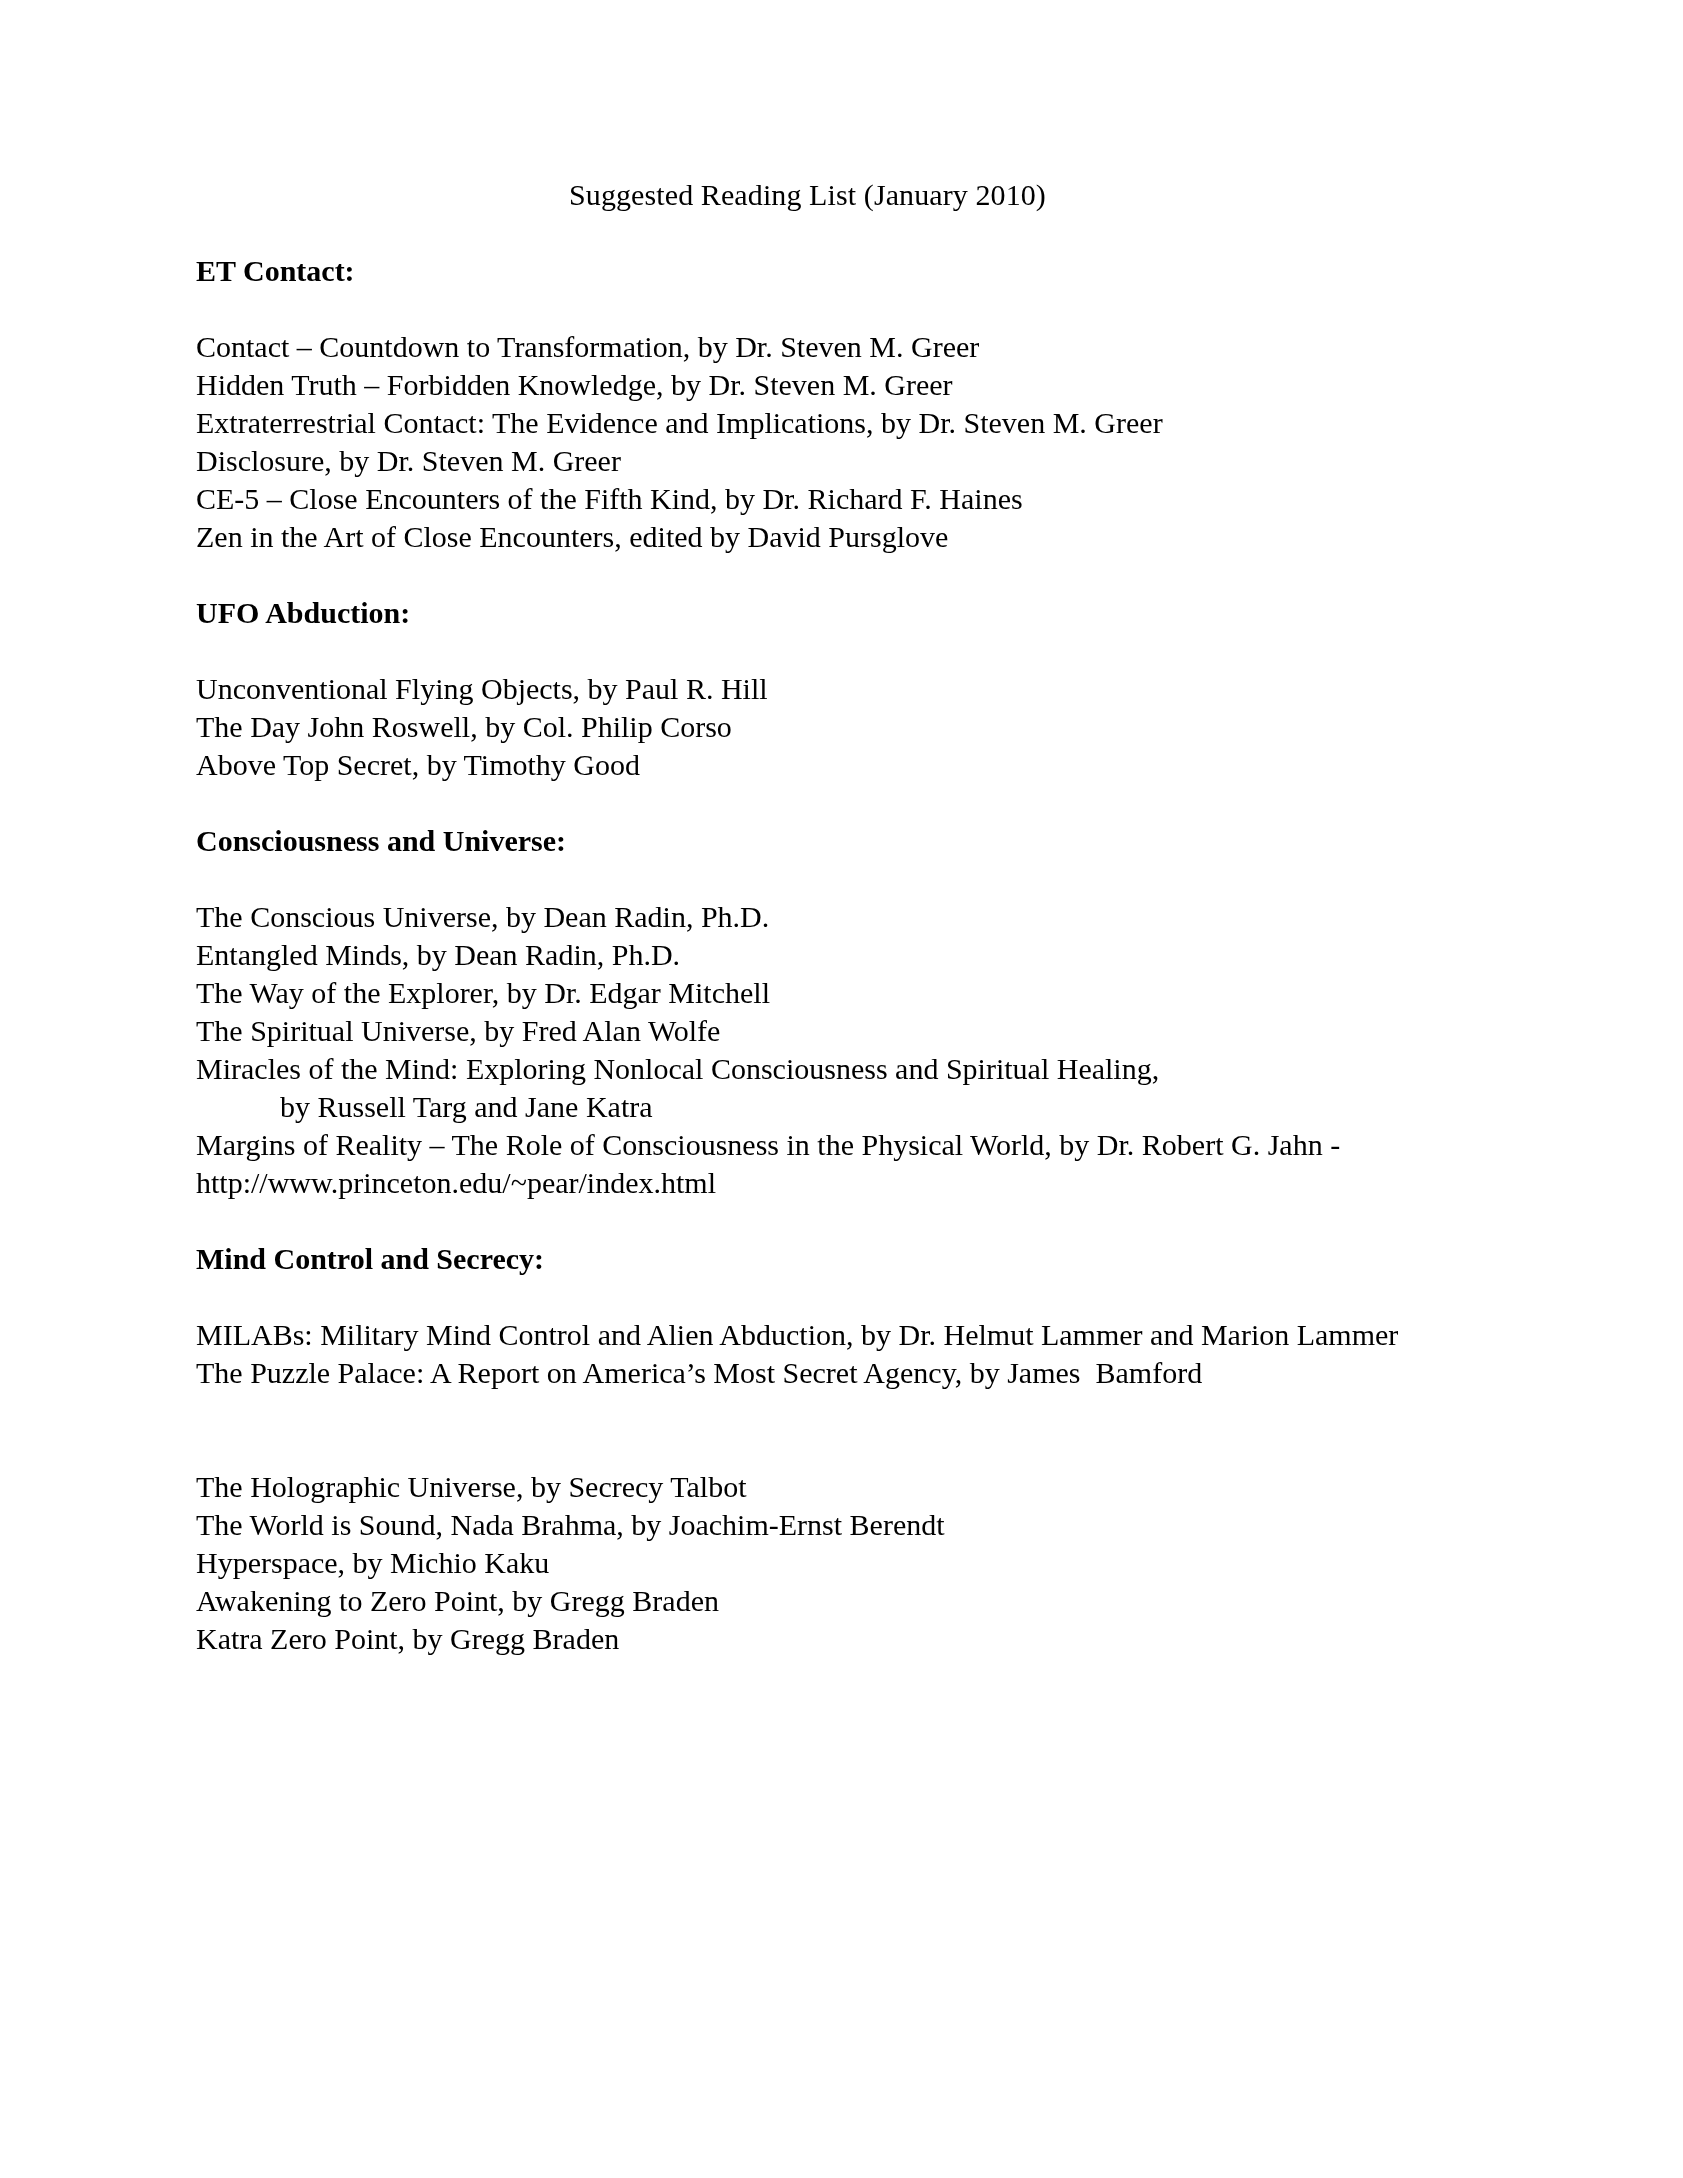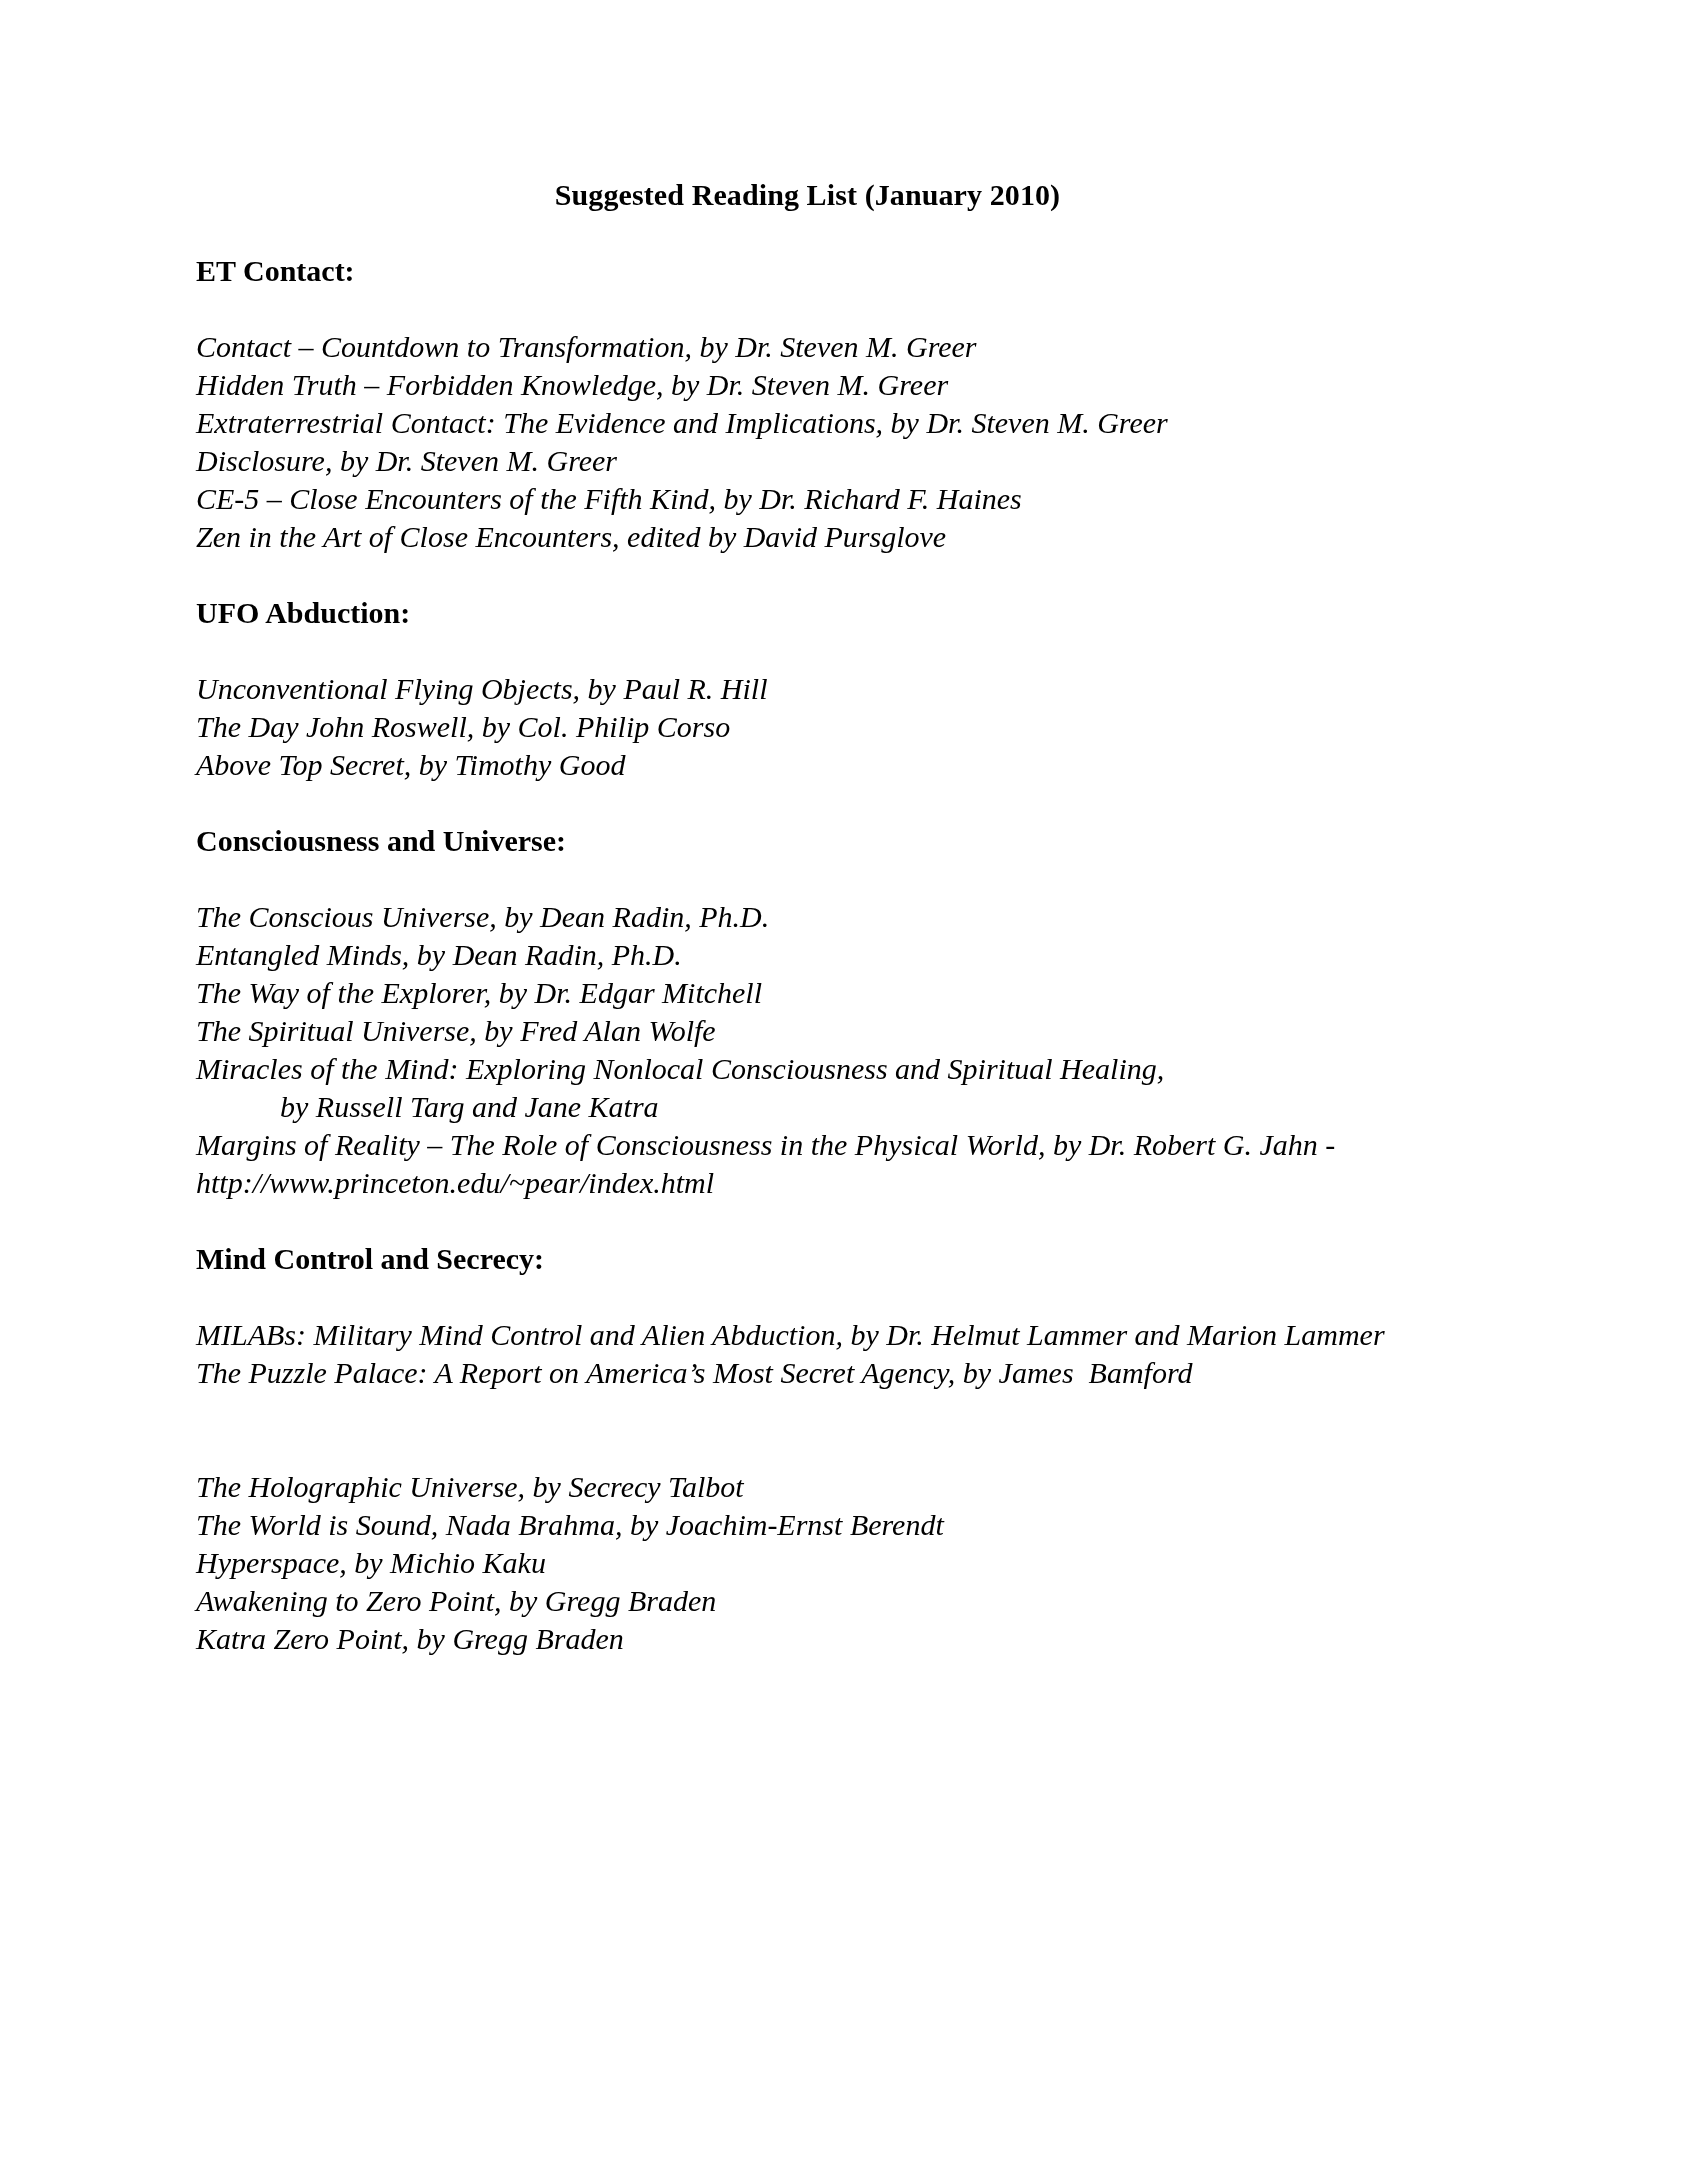--- a/index.html
+++ b/index.html
@@ -25,21 +25,21 @@
     overflow: hidden;
   }
   #content {
     position: absolute;
     left: 196px;
     top: 176px;
     width: 1277px;
   }
   .doc-title {
     font-size: 30px;
-    font-weight: bold;
+    font-weight: normal;
     text-align: center;
     line-height: 38px;
     margin: 0 0 0 0;
     letter-spacing: 0.1px;
     
     width: 1223px;
   }
   .spacer-line {
     height: 38px;
   }
@@ -50,21 +50,20 @@
     font-size: 30px;
     font-weight: bold;
     line-height: 38px;
     margin: 0;
     white-space: pre;
   }
   .entry-list {
     margin: 0;
     padding: 0;
     list-style: none;
-    font-style: italic;
   }
   .entry {
     font-size: 30px;
     font-weight: normal;
     line-height: 38px;
     margin: 0;
     padding: 0;
     white-space: pre-wrap;
     word-spacing: 0px;
   }

